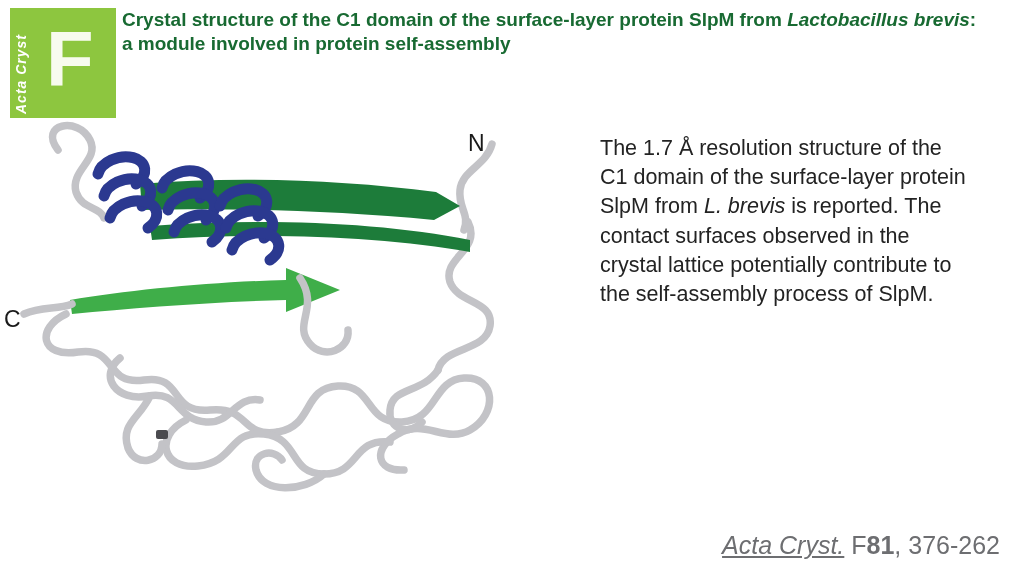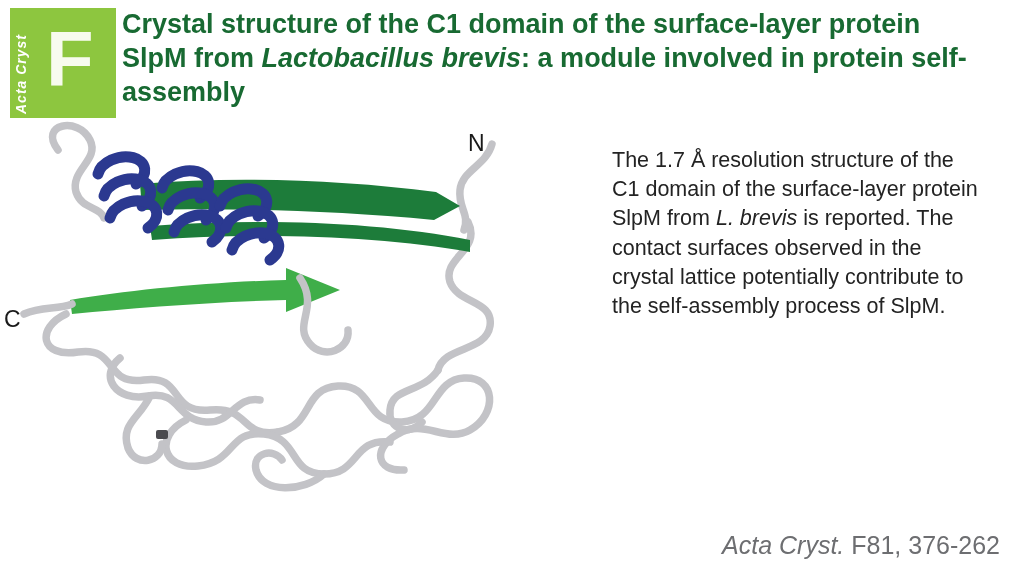--- a/index.html
+++ b/index.html
@@ -47,21 +47,21 @@
     color: #f7fbee;
     line-height: 1;
   }
 
   .title {
     position: absolute;
     left: 122px;
     top: 8px;
     width: 868px;
     margin: 0;
-    font-size: 27px;
+    font-size: 19px;
     font-weight: bold;
     line-height: 1.25;
     color: #186a32;
   }
   .title .species { font-style: italic; }
 
   
   .figure {
     position: absolute;
     left: 0;
@@ -78,39 +78,39 @@
   }
   .label-n { left: 468px; top: 12px; }
   .label-c { left: 4px;  top: 188px; }
 
   
   .abstract {
     position: absolute;
     left: 600px;
     top: 134px;
     width: 372px;
-    margin: 12px;
+    margin: 0;
     font-size: 21.5px;
     line-height: 1.36;
     color: #232323;
   }
   .abstract .species { font-style: italic; }
 
   
   .citation {
     position: absolute;
     right: 14px;
     bottom: 8px;
     text-align: right;
     font-size: 25px;
     line-height: 1.32;
     color: #6d6e71;
   }
-  .citation .jname { font-style: italic; }
-  .citation .volnum { font-weight: normal; }
+  .citation .jname { font-style: italic; text-decoration: underline; }
+  .citation .volnum { font-weight: bold; }
 </style>
 </head>
 <body>
 
 <div class="page">
 
   <header>
     <div class="logo">
       <span class="logo-vertical">Acta Cryst</span>
       <span class="logo-letter">F</span>

